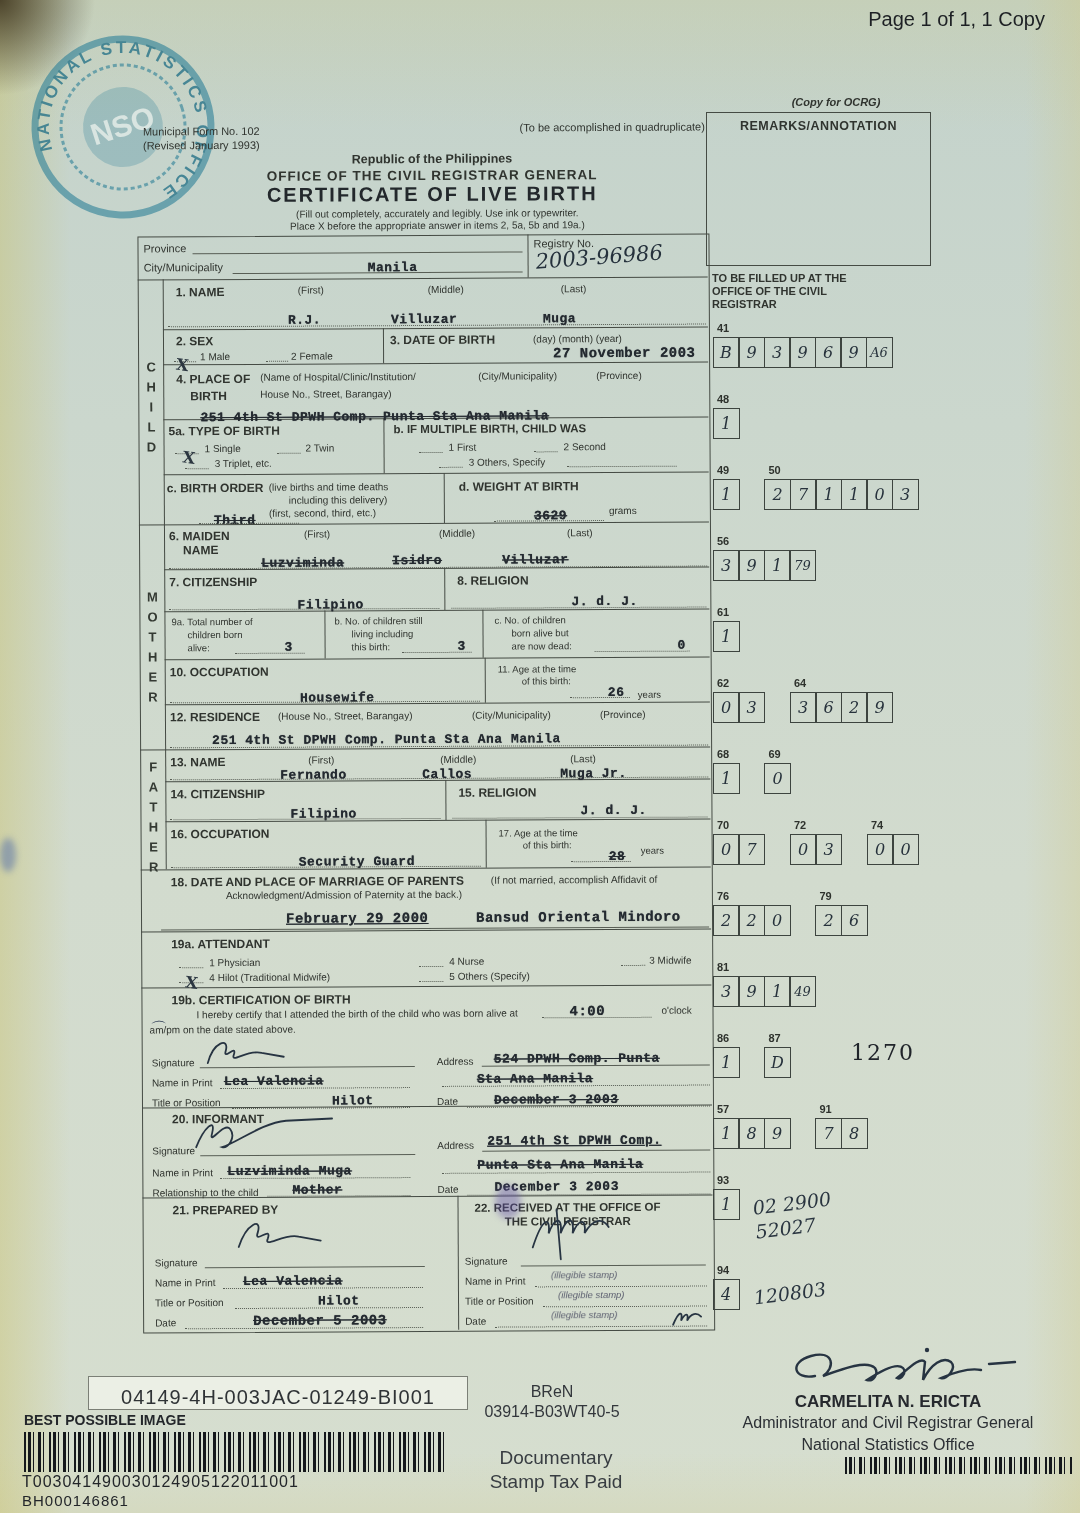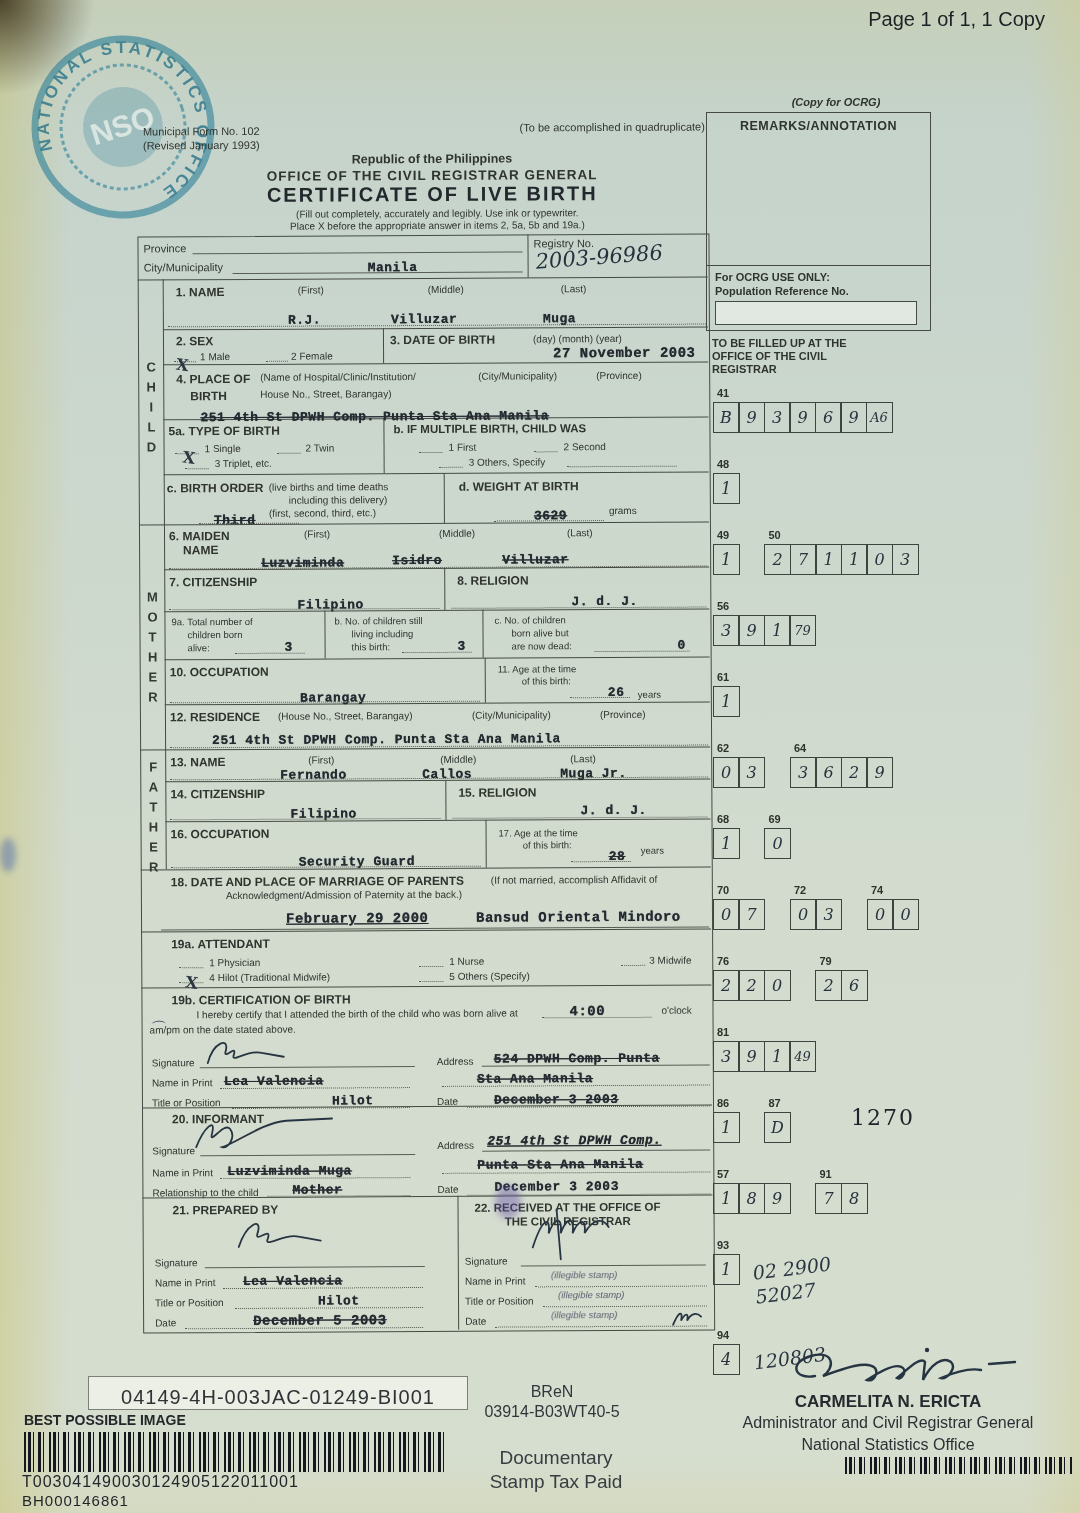--- a/index.html
+++ b/index.html
@@ -215,21 +215,21 @@
     <span class="lbl xs" style="left:212px;top:523px;">this birth:</span>
     <i class="dln" style="left:262px;top:534px;width:70px;"></i>
     <span class="typed" style="left:318px;top:521px;">3</span>
     <span class="lbl xs" style="left:355px;top:497px;">c.   No. of children</span>
     <span class="lbl xs" style="left:372px;top:510px;">born alive but</span>
     <span class="lbl xs" style="left:372px;top:523px;">are now dead:</span>
     <i class="dln" style="left:455px;top:534px;width:95px;"></i>
     <span class="typed" style="left:538px;top:521px;">0</span>
 
     <span class="lbl b" style="left:30px;top:546px;font-size:12px;">10.  OCCUPATION</span>
-    <span class="typed" style="left:160px;top:572px;">Barangay</span>
+    <span class="typed" style="left:160px;top:572px;">Housewife</span>
     <i class="dln" style="left:30px;top:583px;width:310px;"></i>
     <span class="lbl xs" style="left:358px;top:546px;">11.    Age at the time</span>
     <span class="lbl xs" style="left:382px;top:558px;">of this birth:</span>
     <i class="dln" style="left:430px;top:580px;width:60px;"></i>
     <span class="typed" style="left:468px;top:568px;">26</span>
     <span class="lbl xs" style="left:498px;top:572px;">years</span>
 
     <span class="lbl b" style="left:30px;top:591px;font-size:12px;">12.  RESIDENCE</span>
     <span class="lbl sm" style="left:138px;top:592px;">(House No., Street, Barangay)</span>
     <span class="lbl sm" style="left:332px;top:592px;">(City/Municipality)</span>
@@ -266,21 +266,21 @@
     <span class="lbl sm" style="left:350px;top:757px;">(If not married, accomplish Affidavit of</span>
     <span class="lbl sm" style="left:85px;top:771px;">Acknowledgment/Admission of Paternity at the back.)</span>
     <span class="typed" style="left:145px;top:792px;font-size:14px;text-decoration:underline;">February 29 2000</span>
     <span class="typed" style="left:335px;top:792px;font-size:14px;">Bansud Oriental Mindoro</span>
     <i class="ln" style="left:20px;top:810px;width:548px;"></i>
 
     <span class="lbl b" style="left:30px;top:818px;font-size:12px;">19a.  ATTENDANT</span>
     <i class="dln" style="left:38px;top:848px;width:24px;"></i>
     <span class="lbl sm" style="left:68px;top:838px;">1   Physician</span>
     <i class="dln" style="left:278px;top:848px;width:24px;"></i>
-    <span class="lbl sm" style="left:308px;top:838px;">1   Nurse</span>
+    <span class="lbl sm" style="left:308px;top:838px;">4   Nurse</span>
     <i class="dln" style="left:480px;top:848px;width:24px;"></i>
     <span class="lbl sm" style="left:508px;top:838px;">3   Midwife</span>
     <i class="dln" style="left:38px;top:863px;width:24px;"></i>
     <span class="lbl sm" style="left:68px;top:853px;">4   Hilot (Traditional Midwife)</span>
     <i class="dln" style="left:278px;top:863px;width:24px;"></i>
     <span class="lbl sm" style="left:308px;top:853px;">5   Others (Specify)</span>
     <span class="xmark" style="left:44px;top:854px;">X</span>
 
     <span class="lbl b" style="left:30px;top:874px;font-size:12px;">19b.  CERTIFICATION OF BIRTH</span>
     <span class="lbl sm" style="left:55px;top:890px;">I hereby certify that I attended the birth of the child who was born alive at</span>
@@ -316,21 +316,21 @@
     <span class="lbl sm" style="left:10px;top:1026px;">Signature</span>
     <i class="ln" style="left:58px;top:1036px;width:215px;"></i>
     <span class="lbl sm" style="left:10px;top:1048px;">Name in Print</span>
     <i class="dln" style="left:78px;top:1059px;width:190px;"></i>
     <span class="typed" style="left:85px;top:1045px;text-decoration:line-through;">Luzviminda Muga</span>
     <span class="lbl sm" style="left:10px;top:1068px;">Relationship to the child</span>
     <i class="dln" style="left:125px;top:1077px;width:143px;"></i>
     <span class="typed" style="left:150px;top:1064px;text-decoration:line-through;">Mother</span>
     <span class="lbl sm" style="left:295px;top:1022px;">Address</span>
     <i class="ln" style="left:340px;top:1033px;width:228px;"></i>
-    <span class="typed" style="left:345px;top:1016px;text-decoration:underline;font-style:italic;">251 4th St DPWH Comp.</span>
+    <span class="typed" style="left:345px;top:1016px;text-decoration:underline;">251 4th St DPWH Comp.</span>
     <i class="dln" style="left:300px;top:1055px;width:268px;"></i>
     <span class="typed" style="left:335px;top:1040px;text-decoration:line-through;">Punta Sta Ana Manila</span>
     <span class="lbl sm" style="left:295px;top:1066px;">Date</span>
     <i class="dln" style="left:325px;top:1077px;width:243px;"></i>
     <span class="typed" style="left:352px;top:1062px;">December 3 2003</span>
 
     <span class="lbl b" style="left:30px;top:1084px;font-size:12px;">21.  PREPARED BY</span>
     <svg class="sig" style="left:90px;top:1096px;" width="95" height="38" viewBox="0 0 95 38">
       <path d="M6,32 C14,8 30,2 25,18 C21,30 40,10 35,24 C31,34 52,18 66,22 L88,26"></path>
     </svg>
@@ -366,25 +366,20 @@
     <svg class="sig" style="left:528px;top:1192px;" width="36" height="20" viewBox="0 0 36 20">
       <path d="M2,16 C8,2 12,2 10,12 C14,4 18,4 16,12 C20,4 26,4 30,8"></path>
     </svg>
   </div>
 
   <span class="lbl ctr" style="left:820px;top:96px;font-size:11px;font-style:italic;font-weight:bold;margin-left:16px;">(Copy for OCRG)</span>
   <div id="rcol">
     <div class="rbox" style="height:152px;">
       <div class="lbl b" style="position:relative;left:0;top:6px;text-align:center;width:100%;font-size:12.5px;letter-spacing:.5px;">REMARKS/ANNOTATION</div>
     </div>
-    <div class="rbox" style="height:64px;border-top:none;position:relative;">
-      <span class="lbl b" style="left:8px;top:5px;font-size:11px;">For OCRG USE ONLY:</span>
-      <span class="lbl b" style="left:8px;top:19px;font-size:11px;">Population Reference No.</span>
-      <div style="position:absolute;left:8px;top:35px;width:200px;height:22px;border:1.4px solid #454b44;background:rgba(240,244,238,.6);"></div>
-    </div>
     <div style="position:relative;height:56px;">
       <span class="lbl b" style="left:6px;top:6px;font-size:11px;">TO BE FILLED UP AT THE</span>
       <span class="lbl b" style="left:6px;top:19px;font-size:11px;">OFFICE OF THE CIVIL</span>
       <span class="lbl b" style="left:6px;top:32px;font-size:11px;">REGISTRAR</span>
     </div>
     <div>
         <div class="code-row">
           <div class="code-group">
             <div class="code-num">41</div>
             <div style="display: flex;">

